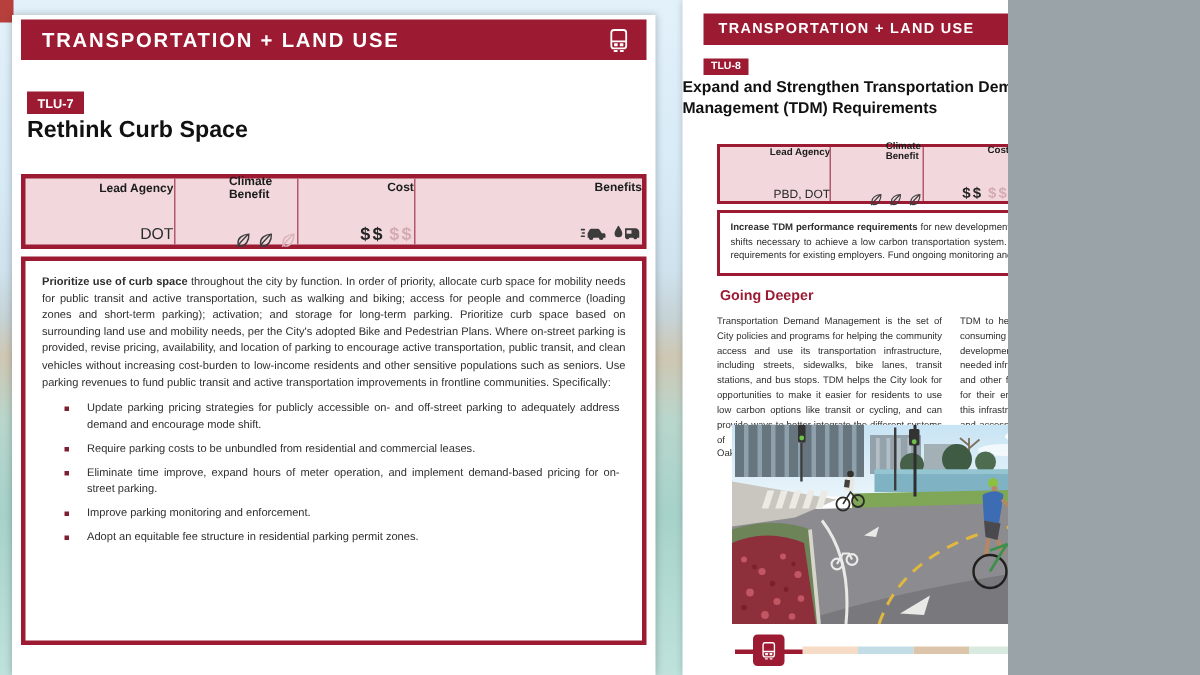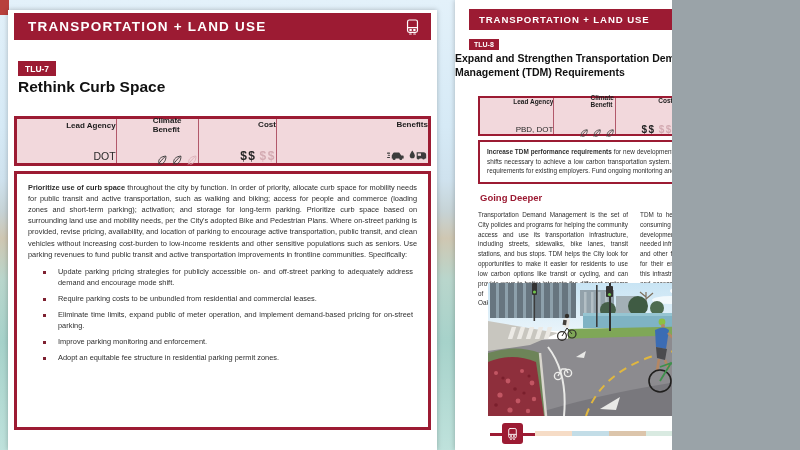--- a/index.html
+++ b/index.html
@@ -187,21 +187,21 @@
           </div>
       </div>
     </div>
 
     <div class="content-box">
       <p><b>Prioritize use of curb space</b><span> throughout the city by function. In order of priority, allocate curb space for mobility needs for public transit and active transportation, such as walking and biking; access for people and commerce (loading zones and short-term parking); activation; and storage for long-term parking. Prioritize curb space based on surrounding land use and mobility needs, per the City's adopted Bike and Pedestrian Plans. Where on-street parking is provided, revise pricing, availability, and location of parking to encourage active transportation, public transit, and clean vehicles without increasing cost-burden to low-income residents and other sensitive populations such as seniors. Use parking revenues to fund public transit and active transportation improvements in frontline communities. Specifically:</span></p>
       <ul class="bullets">
 
       <li>Update parking pricing strategies for publicly accessible on- and off-street parking to adequately address demand and encourage mode shift.</li>
           <li>Require parking costs to be unbundled from residential and commercial leases.</li>
-          <li>Eliminate time limits, expand public of meter operation, and implement demand-based pricing for on-street parking.</li>
+          <li>Eliminate time improve, expand hours of meter operation, and implement demand-based pricing for on-street parking.</li>
           <li>Improve parking monitoring and enforcement.</li>
           <li>Adopt an equitable fee structure in residential parking permit zones.</li>
         </ul>
     </div>
   </section>
 
   <section class="page page-right">
     <header class="banner banner-sm">
       <span>TRANSPORTATION + LAND USE</span>
       <span class="spacer"></span>

